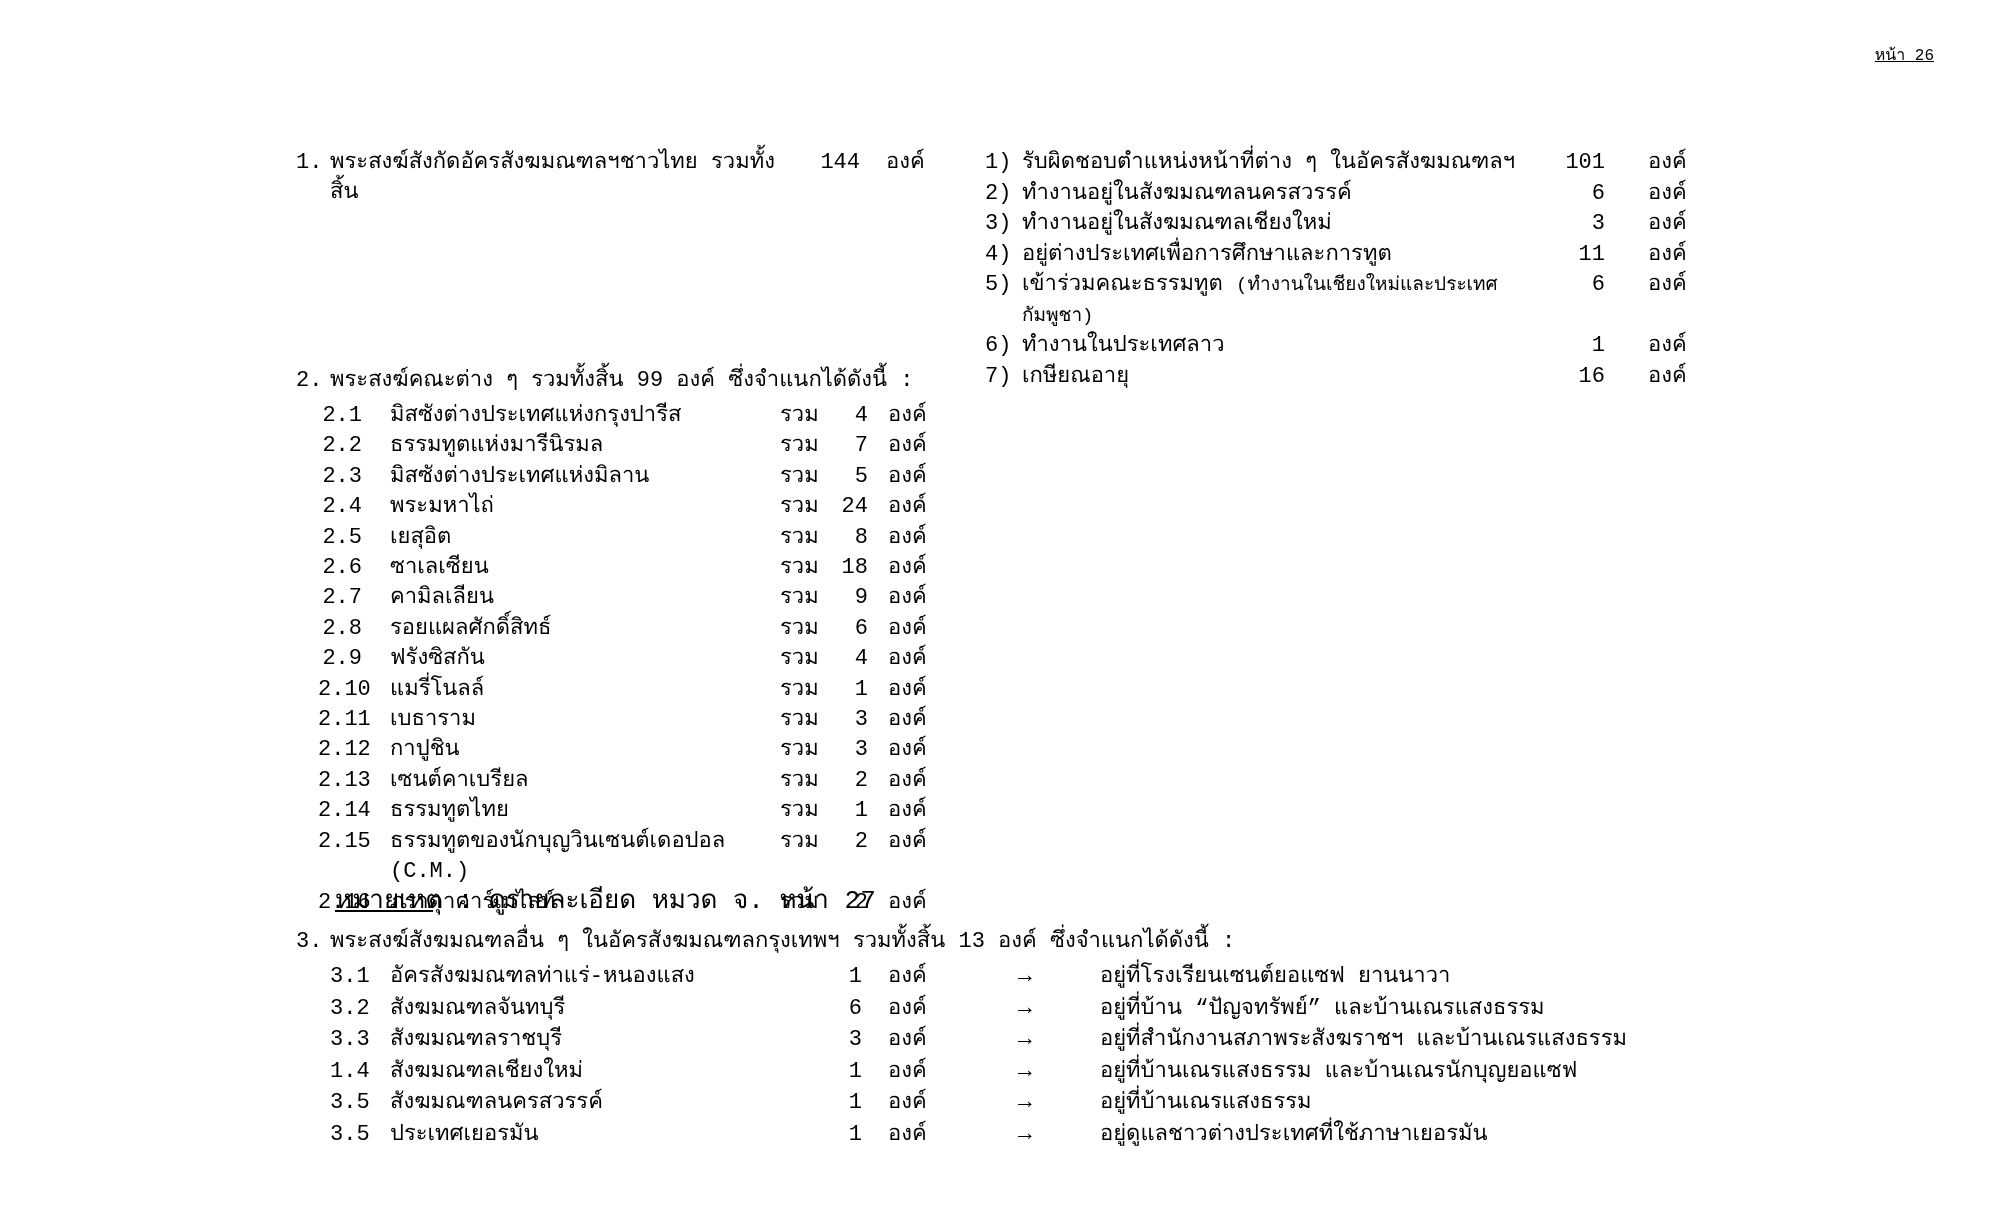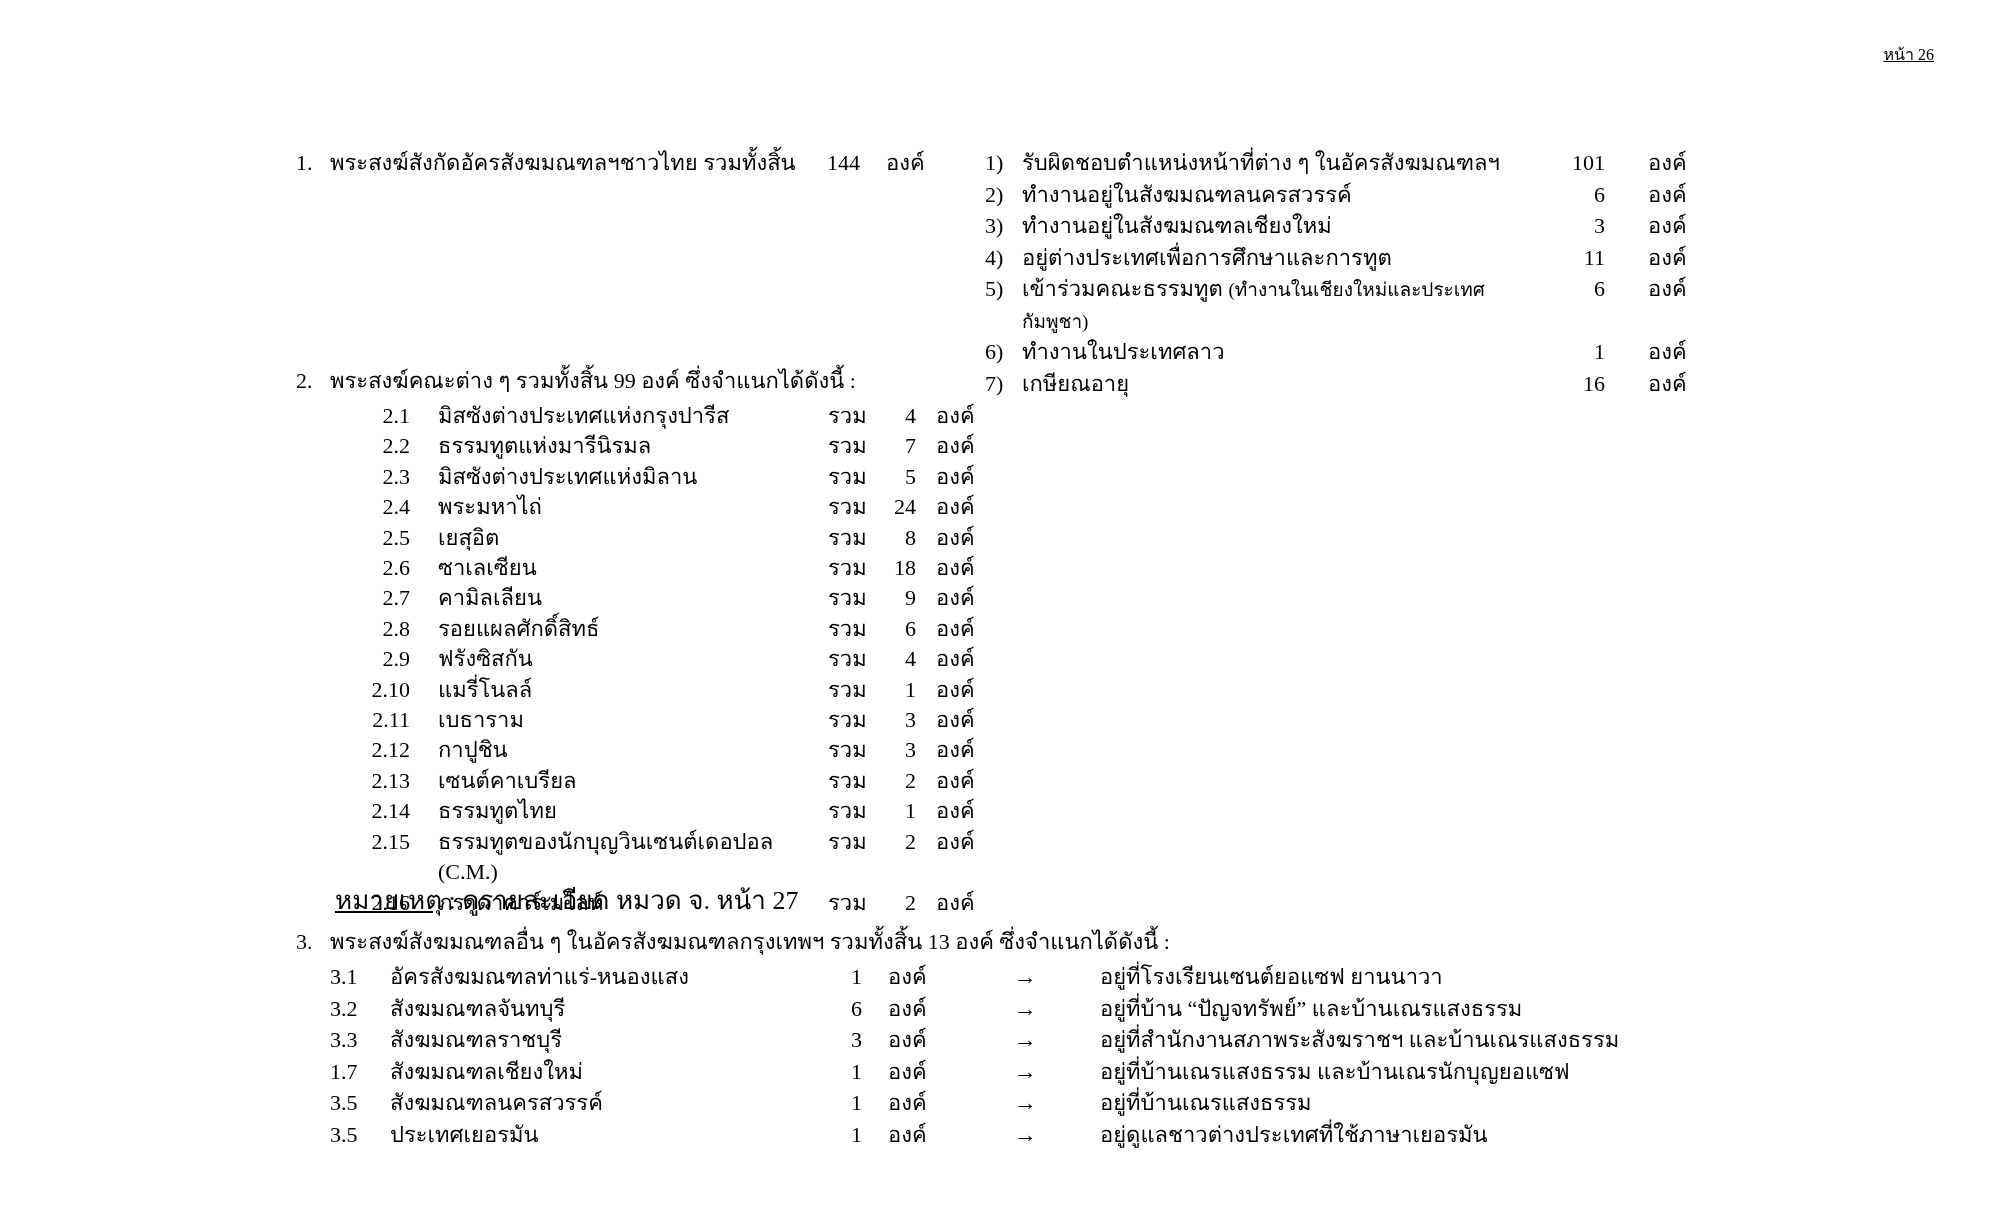--- a/index.html
+++ b/index.html
@@ -1,21 +1,21 @@
 <!DOCTYPE html>
 <html><head>
 <meta charset="utf-8">
 <style>
   html, body { margin: 0; padding: 0; background: #e8e8e8; }
   .page {
     position: relative;
     width: 2016px;
     height: 1224px;
     background: #ffffff;
-    font-family: Liberation Serif, serif;
+    font-family: Liberation Mono, monospace;
     color: #000;
     font-size: 22px;
     overflow: hidden;
   }
   .page-number {
     position: absolute;
     top: 42px;
     right: 82px;
     font-size: 16px;
     text-decoration: underline;
@@ -63,21 +63,20 @@
     left: 296px;
     display: grid;
     grid-template-columns: 34px auto;
     line-height: 30px;
   }
   .section2-rows {
     position: absolute;
     top: 401px;
     left: 318px;
     width: 620px;
-    margin-left: 48px;
   }
   .s2-row {
     display: grid;
     grid-template-columns: 44px 390px 60px 56px 60px;
     line-height: 30.4px;
     align-items: baseline;
   }
   .s2-row .no    { text-align: right; }
   .s2-row .name  { padding-left: 28px; }
   .s2-row .label { padding-left: 28px; }
@@ -352,21 +351,21 @@
       <div class="s3-row">
         <span class="no">3.3</span>
         <span class="name">สังฆมณฑลราชบุรี</span>
         <span class="count">3</span>
         <span class="unit">องค์</span>
         <span class="arrow">→</span>
         <span class="location">อยู่ที่สำนักงานสภาพระสังฆราชฯ และบ้านเณรแสงธรรม</span>
       </div>
 
       <div class="s3-row">
-        <span class="no">1.7</span>
+        <span class="no">1.4</span>
         <span class="name">สังฆมณฑลเชียงใหม่</span>
         <span class="count">1</span>
         <span class="unit">องค์</span>
         <span class="arrow">→</span>
         <span class="location">อยู่ที่บ้านเณรแสงธรรม และบ้านเณรนักบุญยอแซฟ</span>
       </div>
 
       <div class="s3-row">
         <span class="no">3.5</span>
         <span class="name">สังฆมณฑลนครสวรรค์</span>

